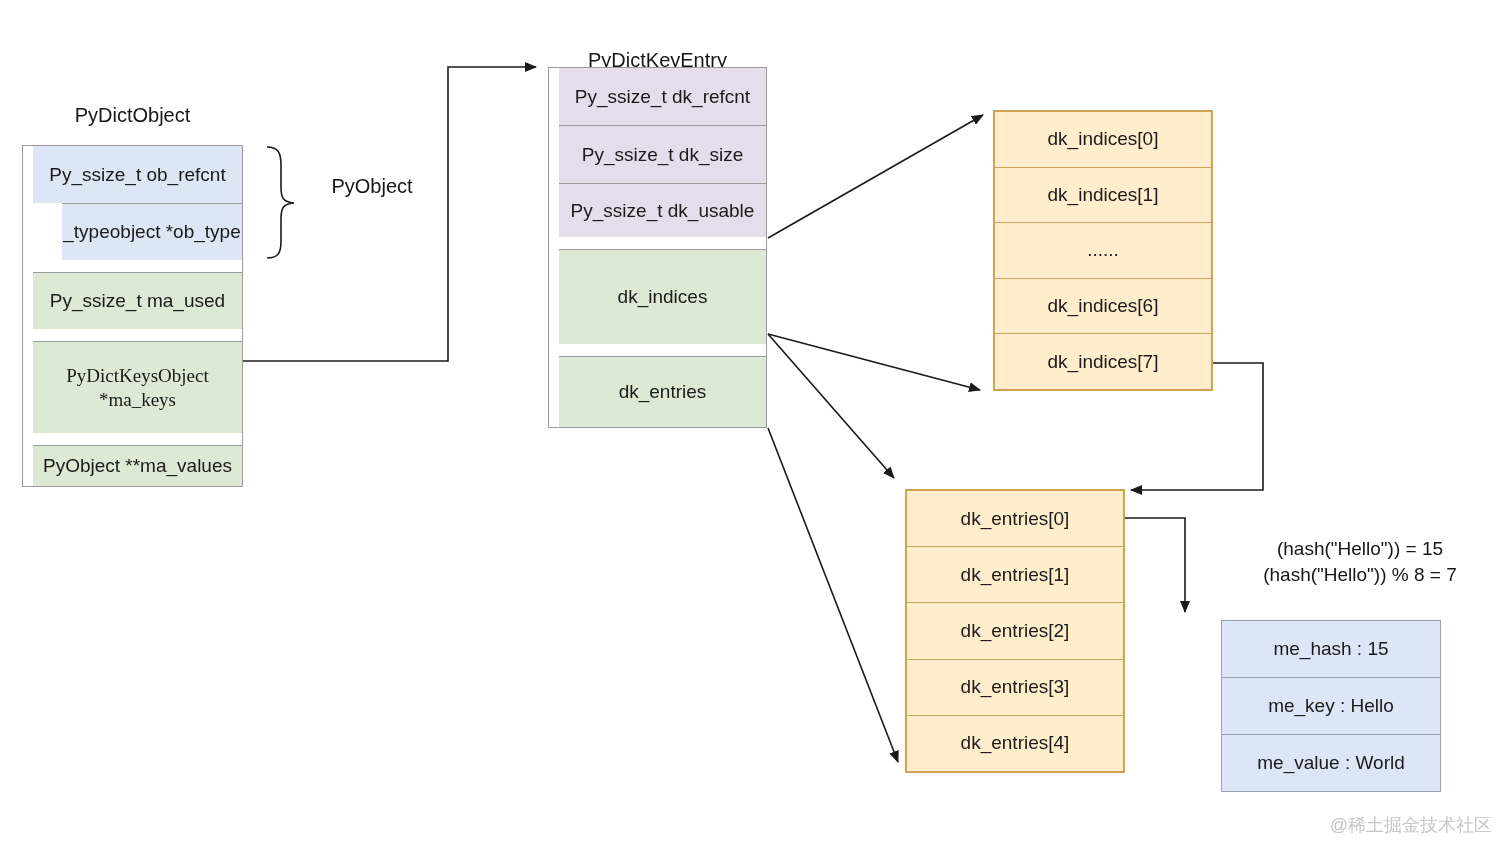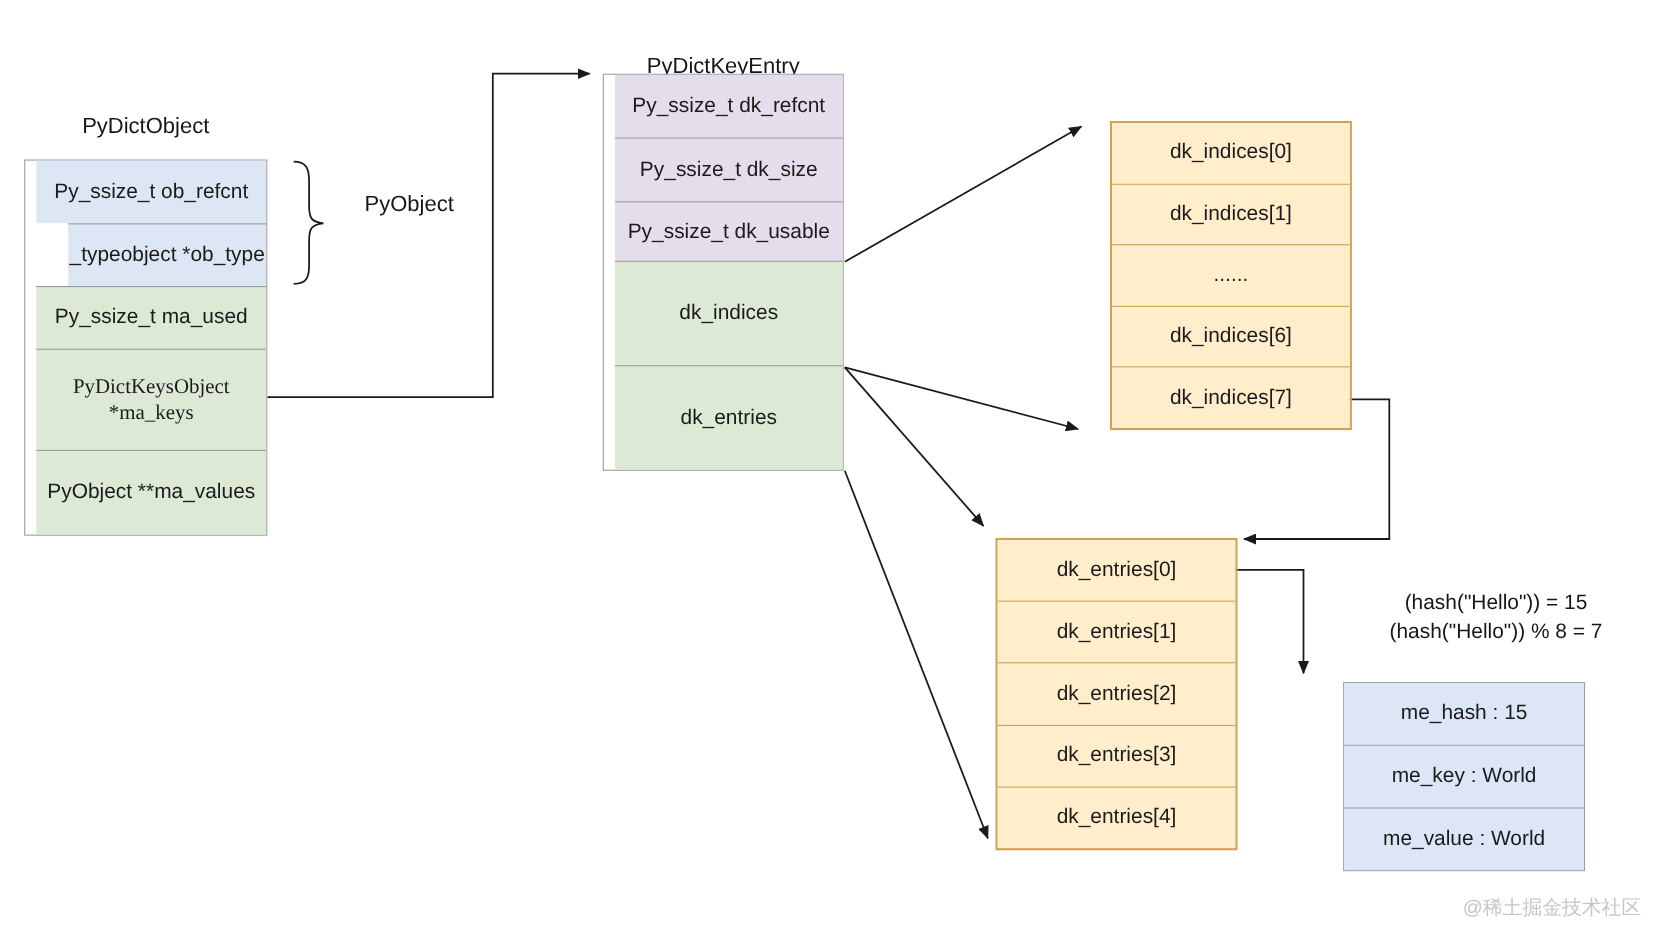--- a/index.html
+++ b/index.html
@@ -11,21 +11,21 @@
   .tbl{position:absolute;box-sizing:border-box;display:flex;flex-direction:column;}
   .tbl.graybrd{border:1px solid #9b9b9b;padding-left:10px;}
   .tbl.orangebrd{border:2px solid #cfa254;}
   .tbl.bluebrd{border:1px solid #98a0ad;margin-left:36px;}
   .row{box-sizing:border-box;display:flex;align-items:center;justify-content:center;
        text-align:center;font-size:19px;line-height:24px;white-space:pre-line;flex:1;}
   .graybrd .row + .row{border-top:1px solid #9b9b9b;}
   .orangebrd .row + .row{border-top:1px solid #cfa254;}
   .bluebrd .row + .row{border-top:1px solid #98a0ad;}
   .c-blue{background:#dce6f4;}
-  .c-green{background:#dbe9d5;}
+  .c-green{background:#dbe9d5;margin-top:12px;}
   .c-purple{background:#e4ddec;}
   .c-orange{background:#ffedcb;}
   .c-lblue{background:#dce6f6;}
   .tbl-title{position:absolute;font-size:20px;text-align:center;color:#161616;}
   .float-label{position:absolute;font-size:20px;color:#161616;}
   .hash-note{position:absolute;left:1235px;top:536px;width:250px;text-align:center;
              font-size:19px;line-height:26px;color:#161616;}
   .watermark{position:absolute;right:20px;bottom:18px;font-size:18px;color:#c6c6c6;}
 </style>
 </head>
@@ -65,21 +65,21 @@
 
   <div class="tbl-title" style="left:548px;top:29px;width:219px;margin-top:20px;">PyDictKeyEntry</div>
   <div class="tbl graybrd" style="left:548px;top:67px;width:219px;height:361px;">
     <div class="row c-purple" style="flex:0 0 57px;">Py_ssize_t dk_refcnt</div>
     <div class="row c-purple" style="flex:0 0 58px;">Py_ssize_t dk_size</div>
     <div class="row c-purple" style="flex:0 0 54px;">Py_ssize_t dk_usable</div>
     <div class="row c-green" style="flex:0 0 95px;">dk_indices</div>
     <div class="row c-green" style="flex:1;">dk_entries</div>
   </div>
 
-  <div class="tbl orangebrd" style="left:993px;top:110px;width:220px;height:281px;margin-left:16px;">
+  <div class="tbl orangebrd" style="left:993px;top:110px;width:220px;height:281px;">
     <div class="row c-orange">dk_indices[0]</div>
     <div class="row c-orange">dk_indices[1]</div>
     <div class="row c-orange">......</div>
     <div class="row c-orange">dk_indices[6]</div>
     <div class="row c-orange">dk_indices[7]</div>
   </div>
 
   <div class="tbl orangebrd" style="left:905px;top:489px;width:220px;height:284px;">
     <div class="row c-orange">dk_entries[0]</div>
     <div class="row c-orange">dk_entries[1]</div>
@@ -88,19 +88,19 @@
     <div class="row c-orange">dk_entries[4]</div>
   </div>
 
   <div class="hash-note">
     <div>(hash("Hello")) = 15</div>
     <div>(hash("Hello")) % 8 = 7</div>
   </div>
 
   <div class="tbl bluebrd" style="left:1185px;top:620px;width:220px;height:172px;">
     <div class="row c-lblue">me_hash : 15</div>
-    <div class="row c-lblue">me_key : World</div>
+    <div class="row c-lblue">me_key : Hello</div>
     <div class="row c-lblue">me_value : World</div>
   </div>
 
   <div class="watermark">@稀土掘金技术社区</div>
 
 </div>
 
 </body></html>

